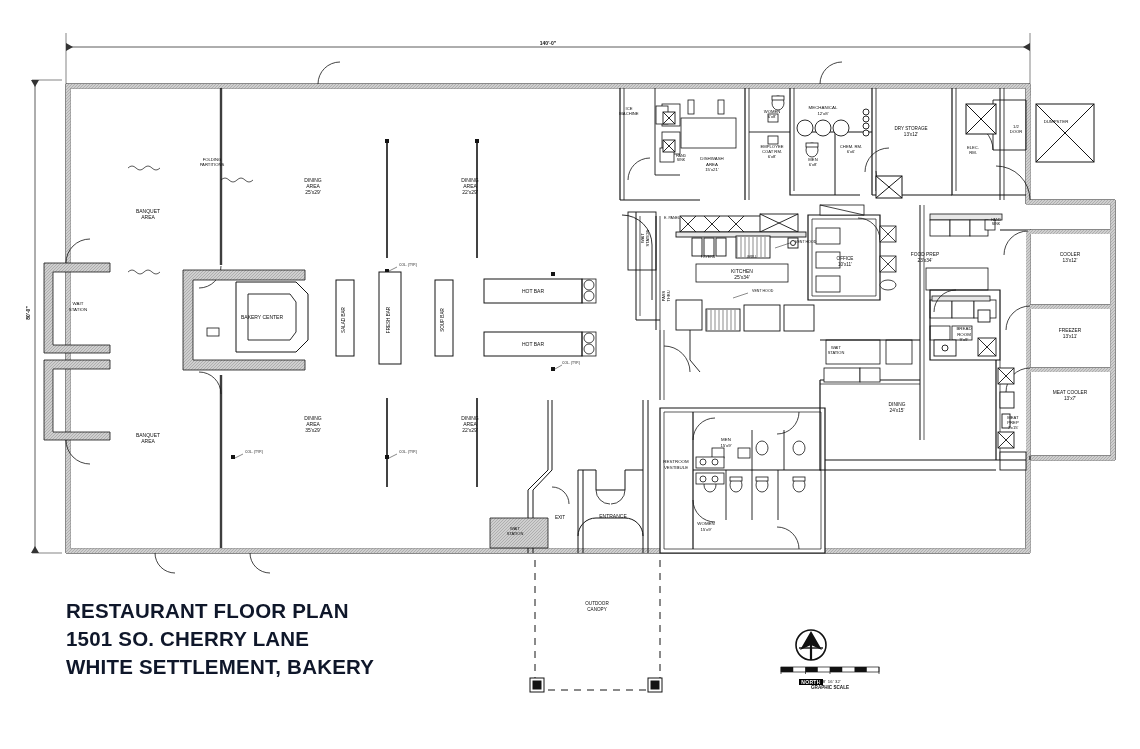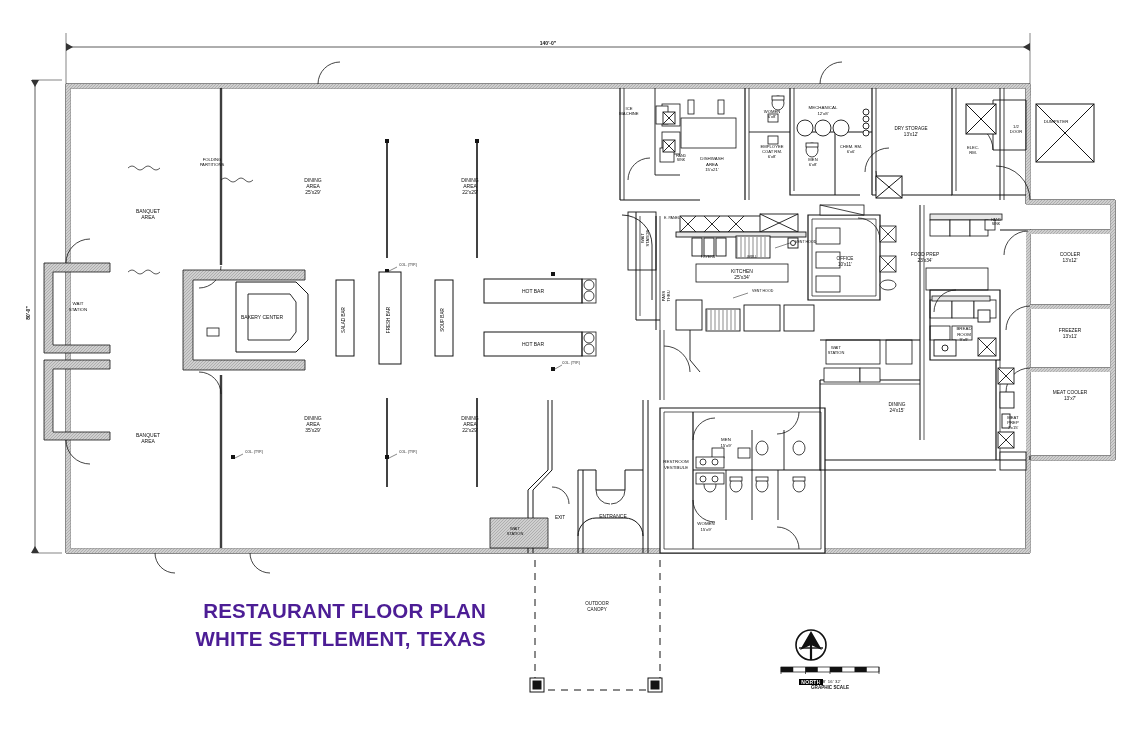--- a/index.html
+++ b/index.html
@@ -1,21 +1,21 @@
 <!DOCTYPE html>
 <html><head>
 <meta charset="utf-8">
 <style>
   html,body{margin:0;padding:0;background:#ffffff;}
   body{width:1140px;height:749px;position:relative;overflow:hidden;
        font-family:"Liberation Sans", sans-serif;color:#000;}
   #plan{position:absolute;left:0;top:0;width:1140px;height:749px;}
   .titleblock{position:absolute;left:66px;top:597px;width:420px;}
   .titleblock div{font-family:"Liberation Sans", sans-serif;font-weight:bold;
-      font-size:20.5px;letter-spacing:0.2px;line-height:28px;color:#4c1d95;text-align:right;}
+      font-size:20.5px;letter-spacing:0.2px;line-height:28px;color:#0f172a;}
   .northwrap{position:absolute;left:781px;top:626px;width:60px;text-align:center;}
   .northlabel{font-size:5px;font-weight:bold;background:#000;color:#fff;
       display:inline-block;padding:0 2px;letter-spacing:0.3px;}
   .scalewrap{position:absolute;left:770px;top:661px;width:120px;text-align:center;}
   .scaleticks{font-size:4.2px;letter-spacing:0.2px;color:#111;}
   .scalecaption{font-size:4.6px;font-weight:bold;color:#111;margin-top:1px;}
   svg text{font-family:"Liberation Sans", sans-serif;fill:#0d0d0d;}
 </style>
 </head>
 <body>
@@ -571,21 +571,22 @@
         <text x="245" y="453" font-size="3.4" text-anchor="start">COL. (TYP.)</text>
       </g>
     <g>
         <text x="562" y="364" font-size="3.4" text-anchor="start">COL. (TYP.)</text>
       </g>
   </g>
 </svg>
 
 <div class="titleblock">
   <div>RESTAURANT FLOOR PLAN</div>
-  <div>WHITE SETTLEMENT, TEXAS</div>
+  <div>1501 SO. CHERRY LANE</div>
+  <div>WHITE SETTLEMENT, BAKERY</div>
 </div>
 
 <div class="northwrap">
   <svg width="46" height="40" viewBox="0 0 46 40">
     <circle cx="23" cy="19" r="15" fill="#fff" stroke="#111" stroke-width="1.6"></circle>
     <path d="M23,5 L34,24 L23,19 L12,24 Z" fill="#111"></path>
     <line x1="23" y1="19" x2="23" y2="34" stroke="#111" stroke-width="2.2"></line>
     <line x1="11" y1="22" x2="35" y2="22" stroke="#111" stroke-width="1.4"></line>
   </svg>
   <div><span class="northlabel">NORTH</span></div>

